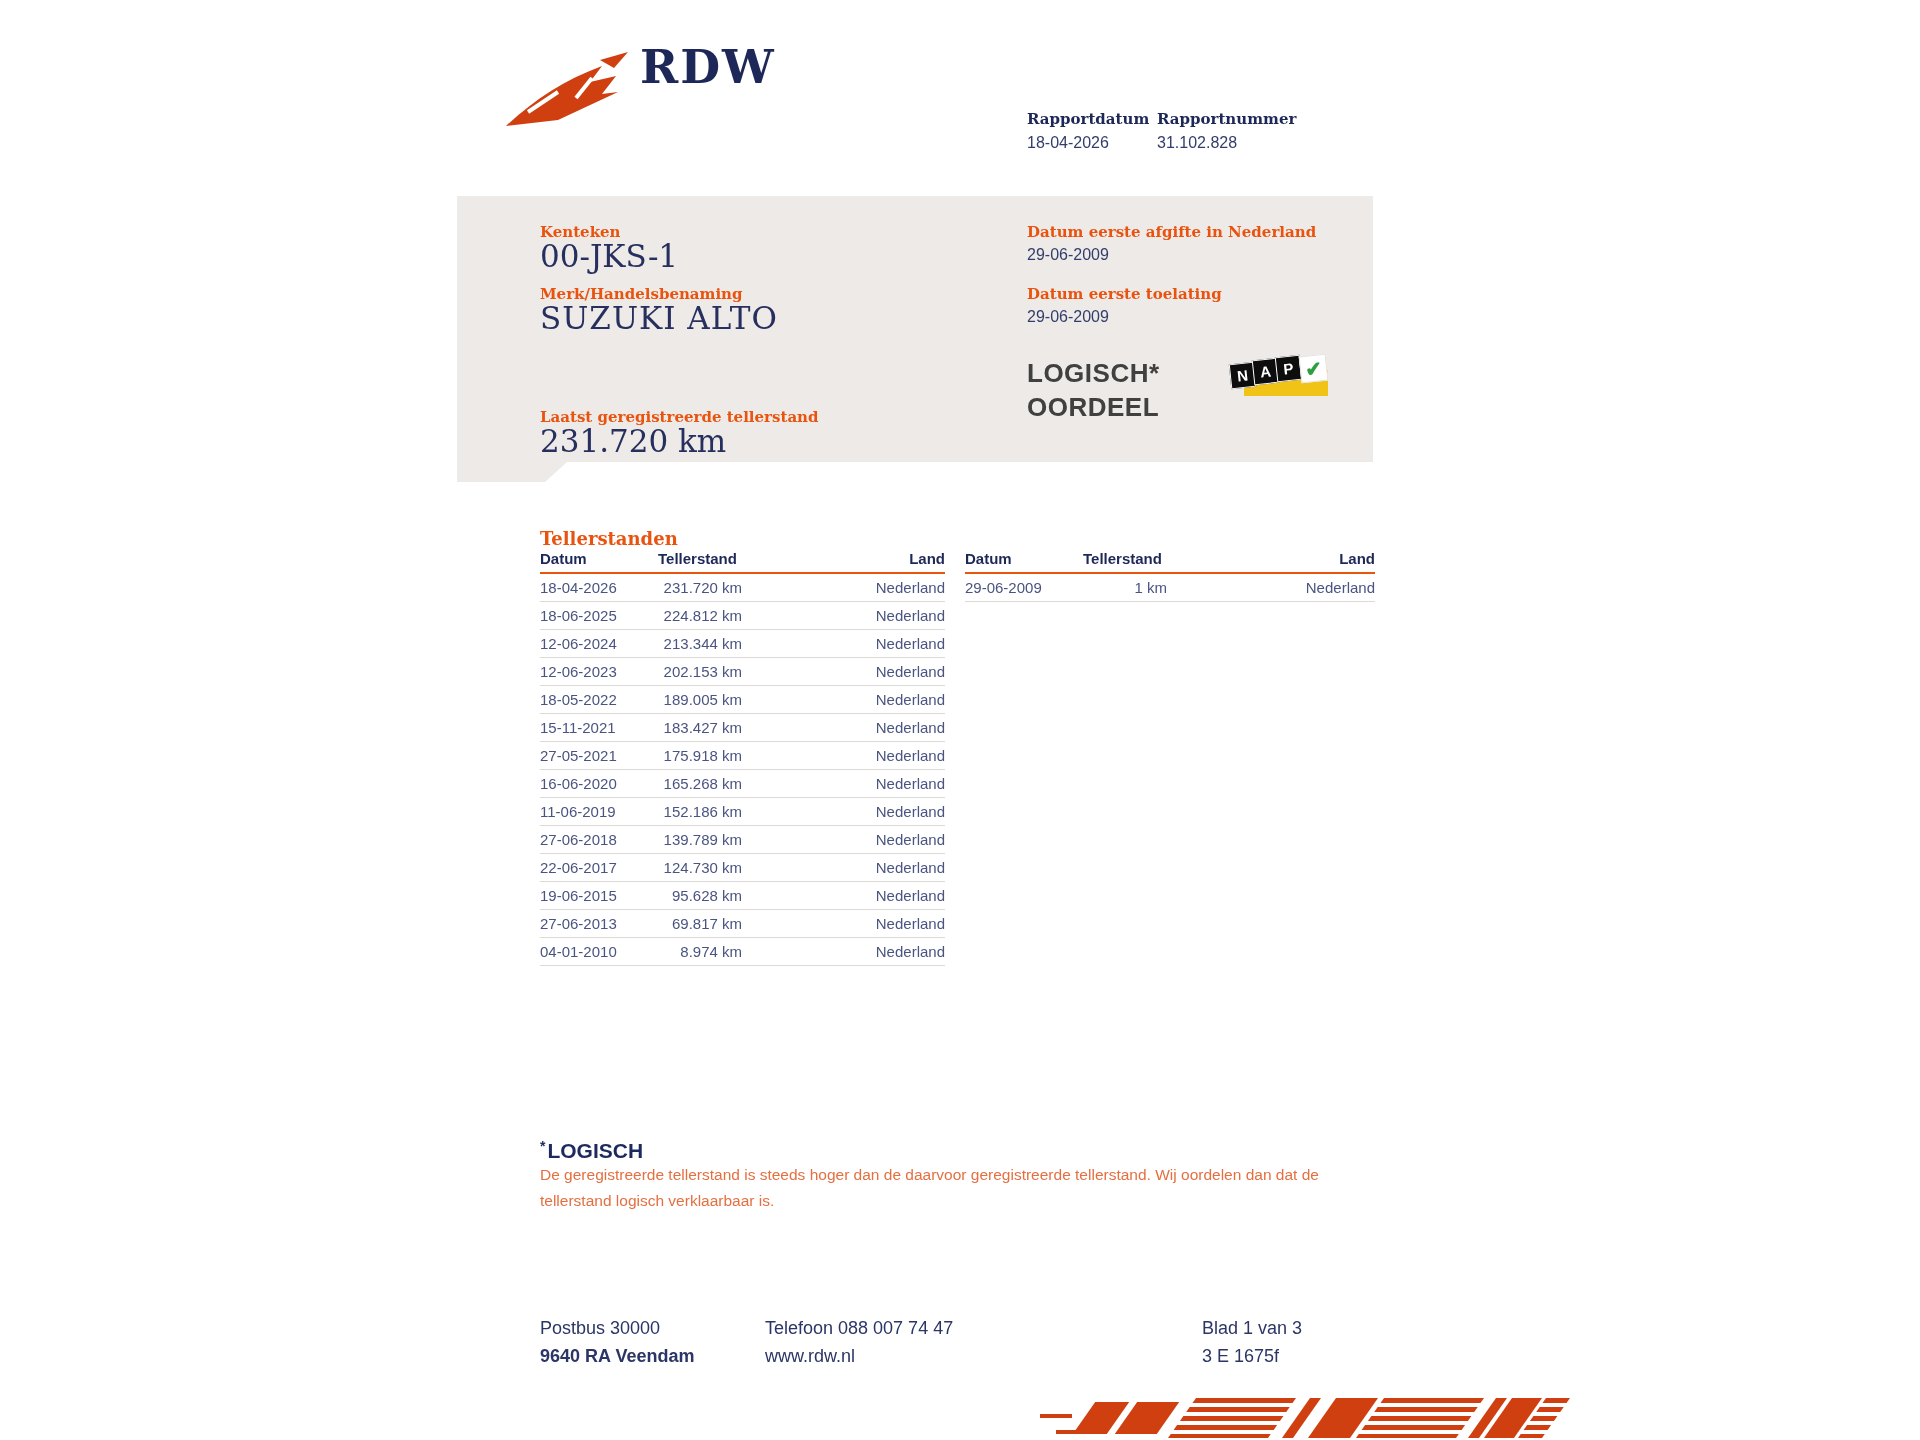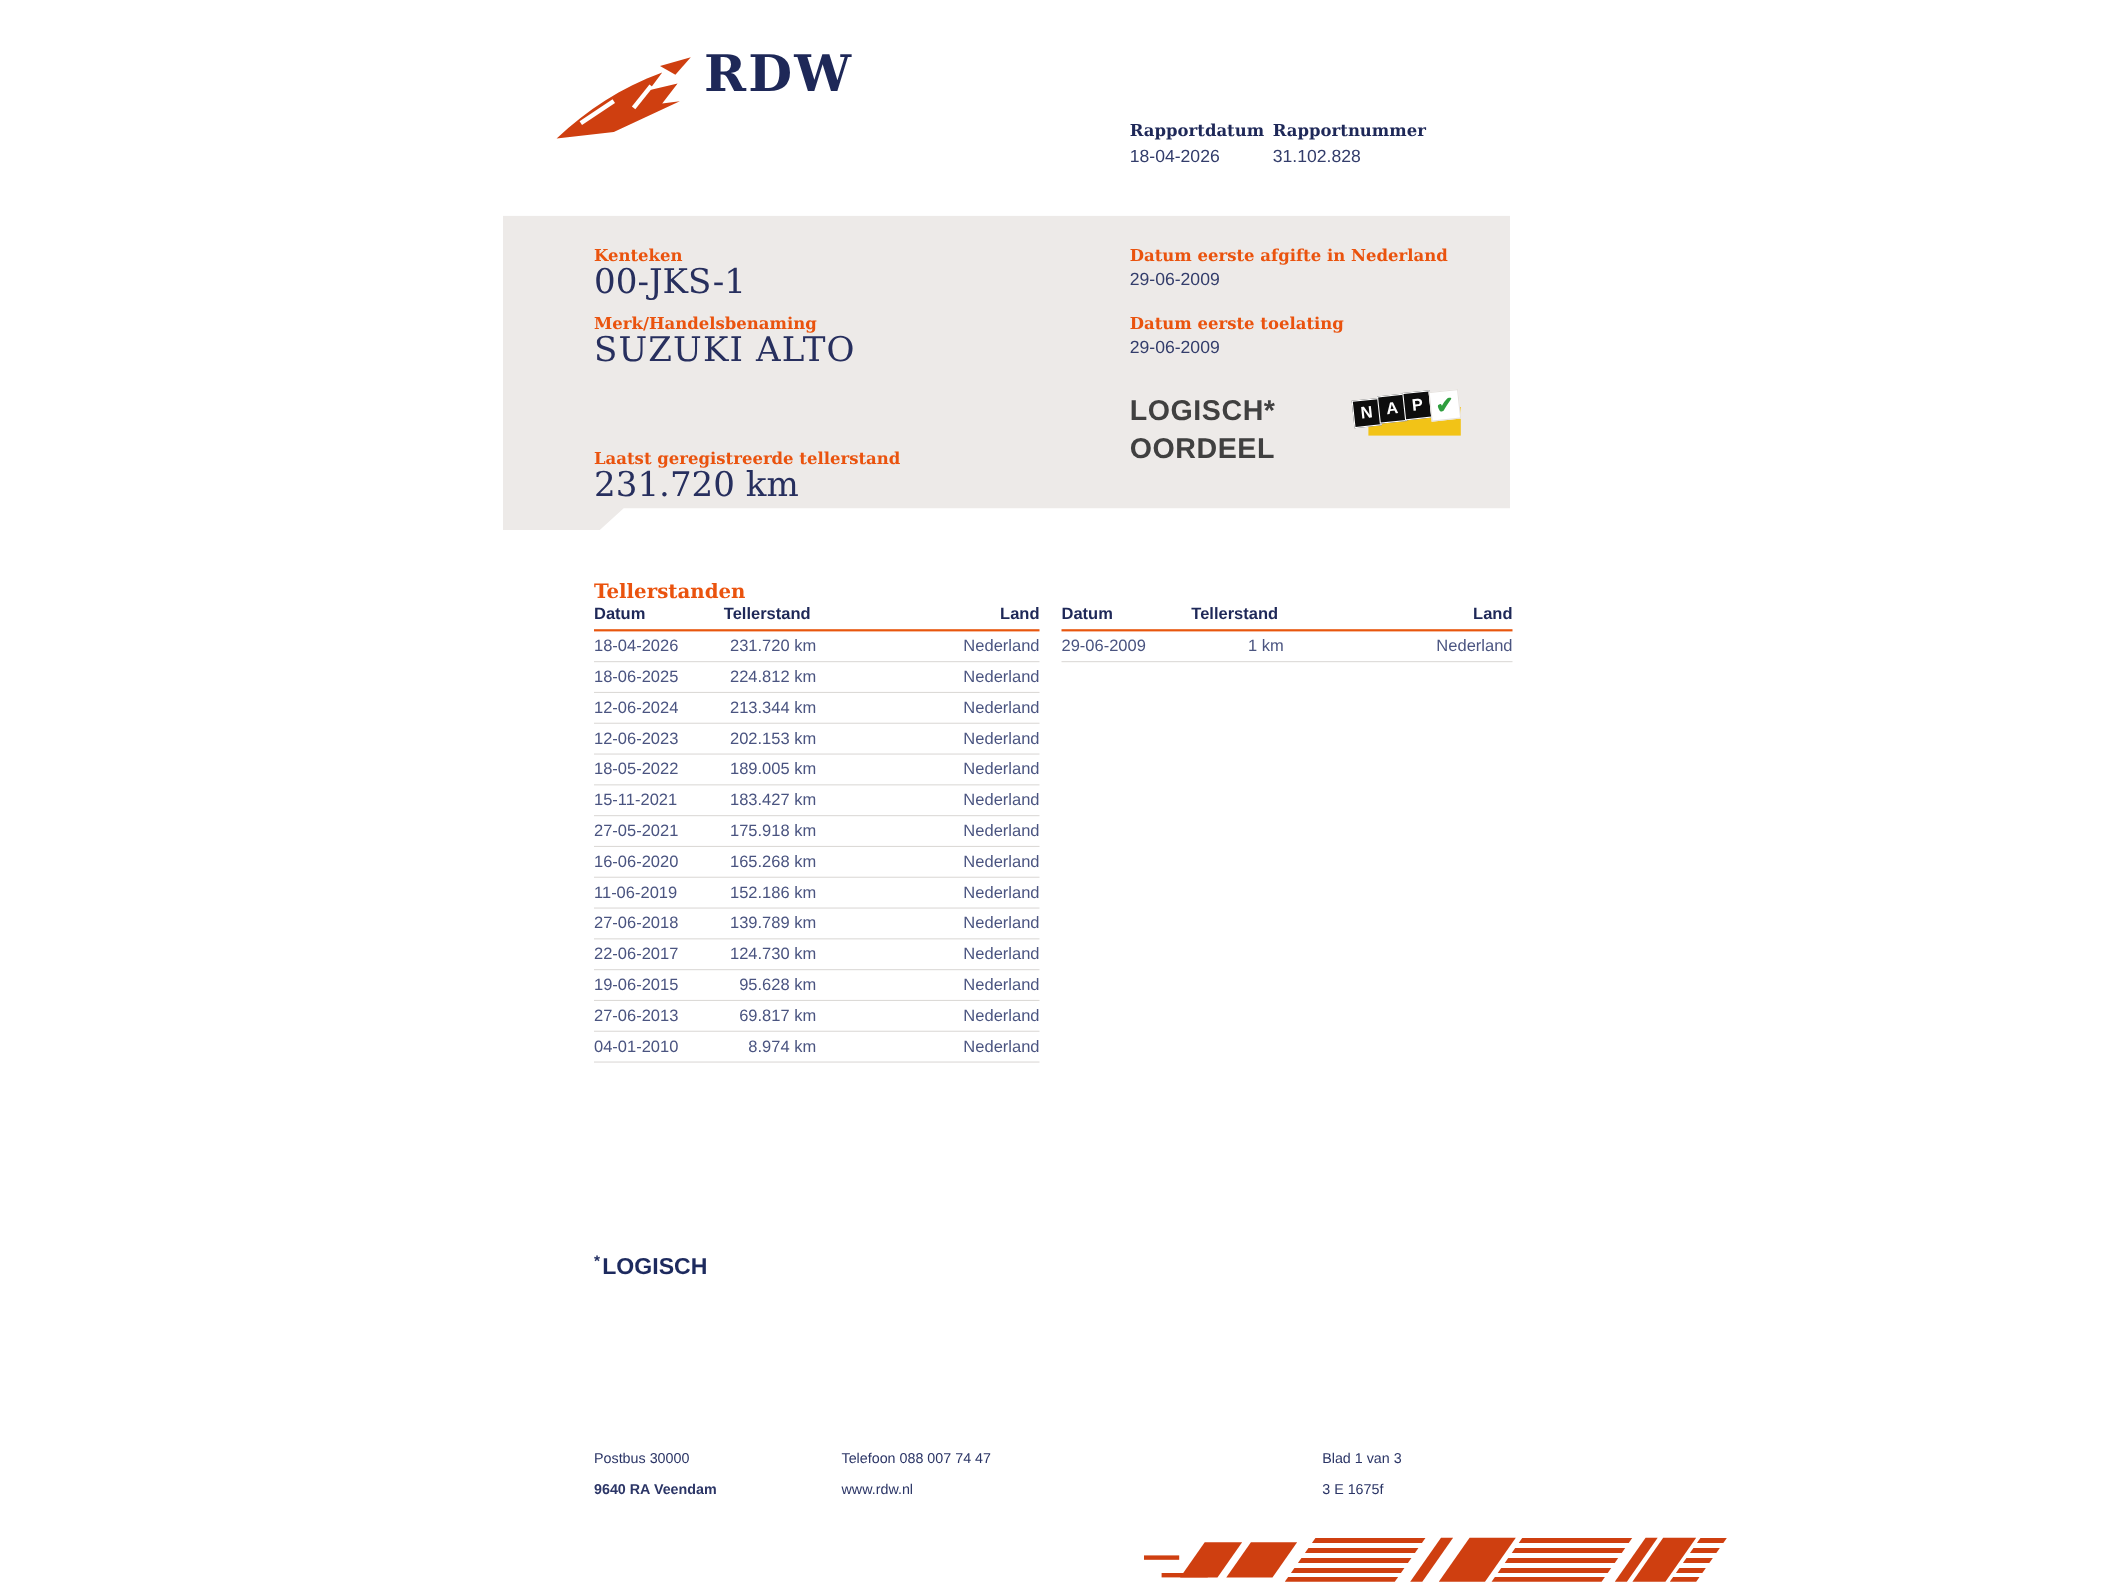--- a/index.html
+++ b/index.html
@@ -56,21 +56,21 @@
   .c-tell{left:108px;width:94px;text-align:right;}
   .c-land{right:0;text-align:right;}
 
   
   .note-title{position:absolute;left:540px;top:1138px;font-size:21px;font-weight:bold;color:#1d2a5e;}
   .note-title .ast{font-size:14px;vertical-align:7px;margin-right:2px;}
   .note-text{position:absolute;left:540px;top:1162px;width:800px;font-size:15.5px;
              line-height:26px;color:#e56f40;}
 
   
-  .footer-item{position:absolute;font-size:13px;color:#2b3566;}
+  .footer-item{position:absolute;font-size:18px;color:#2b3566;}
   .f-a1{left:540px;top:1318px;} .f-a2{left:540px;top:1346px;font-weight:bold;}
   .f-p1{left:765px;top:1318px;} .f-p2{left:765px;top:1346px;}
   .f-r{left:1202px;width:205px;text-align:left;}
   .f-r1{top:1318px;} .f-r2{top:1346px;}
 
   
   .pattern{position:absolute;left:1040px;top:1396px;width:900px;height:60px;}
   .pattern div{position:absolute;background:#cf3f10;}
   .sk{transform:skewX(-35deg);}
   .striped{background:repeating-linear-gradient(to bottom,#cf3f10 0 5px,#ffffff 5px 9px) !important;}
@@ -229,20 +229,21 @@
           <span class="c-datum">29-06-2009</span>
           <span class="c-tell">1 km</span>
           <span class="c-land">Nederland</span>
         </div>
       </div>
   </div>
 
   <div class="note-title">
     <span class="ast">*</span><span>LOGISCH</span>
   </div>
+  <div class="note-text">De geregistreerde tellerstand is steeds hoger dan de daarvoor geregistreerde tellerstand. Wij oordelen dan dat de tellerstand logisch verklaarbaar is.</div>
 
   <div class="footer-item f-a1">Postbus 30000</div>
   <div class="footer-item f-a2">9640 RA Veendam</div>
   <div class="footer-item f-p1">Telefoon 088 007 74 47</div>
   <div class="footer-item f-p2">www.rdw.nl</div>
   <div class="footer-item f-r f-r1">Blad 1 van 3</div>
   <div class="footer-item f-r f-r2">3 E 1675f</div>
 
   <div class="pattern">
     <div class="g-line1"></div>

